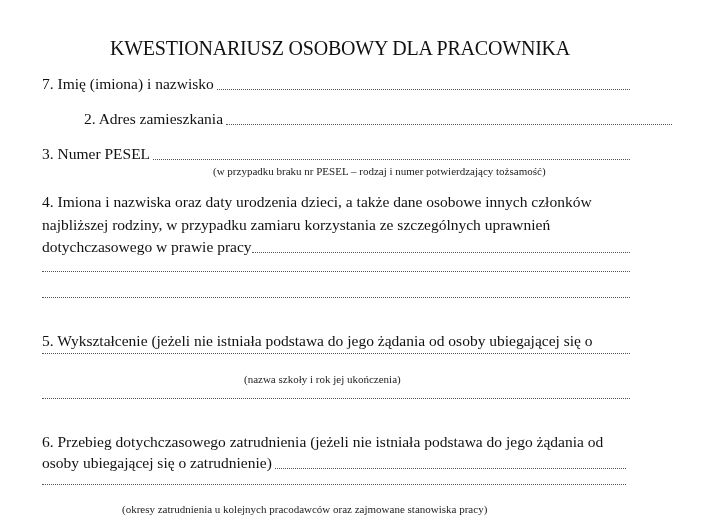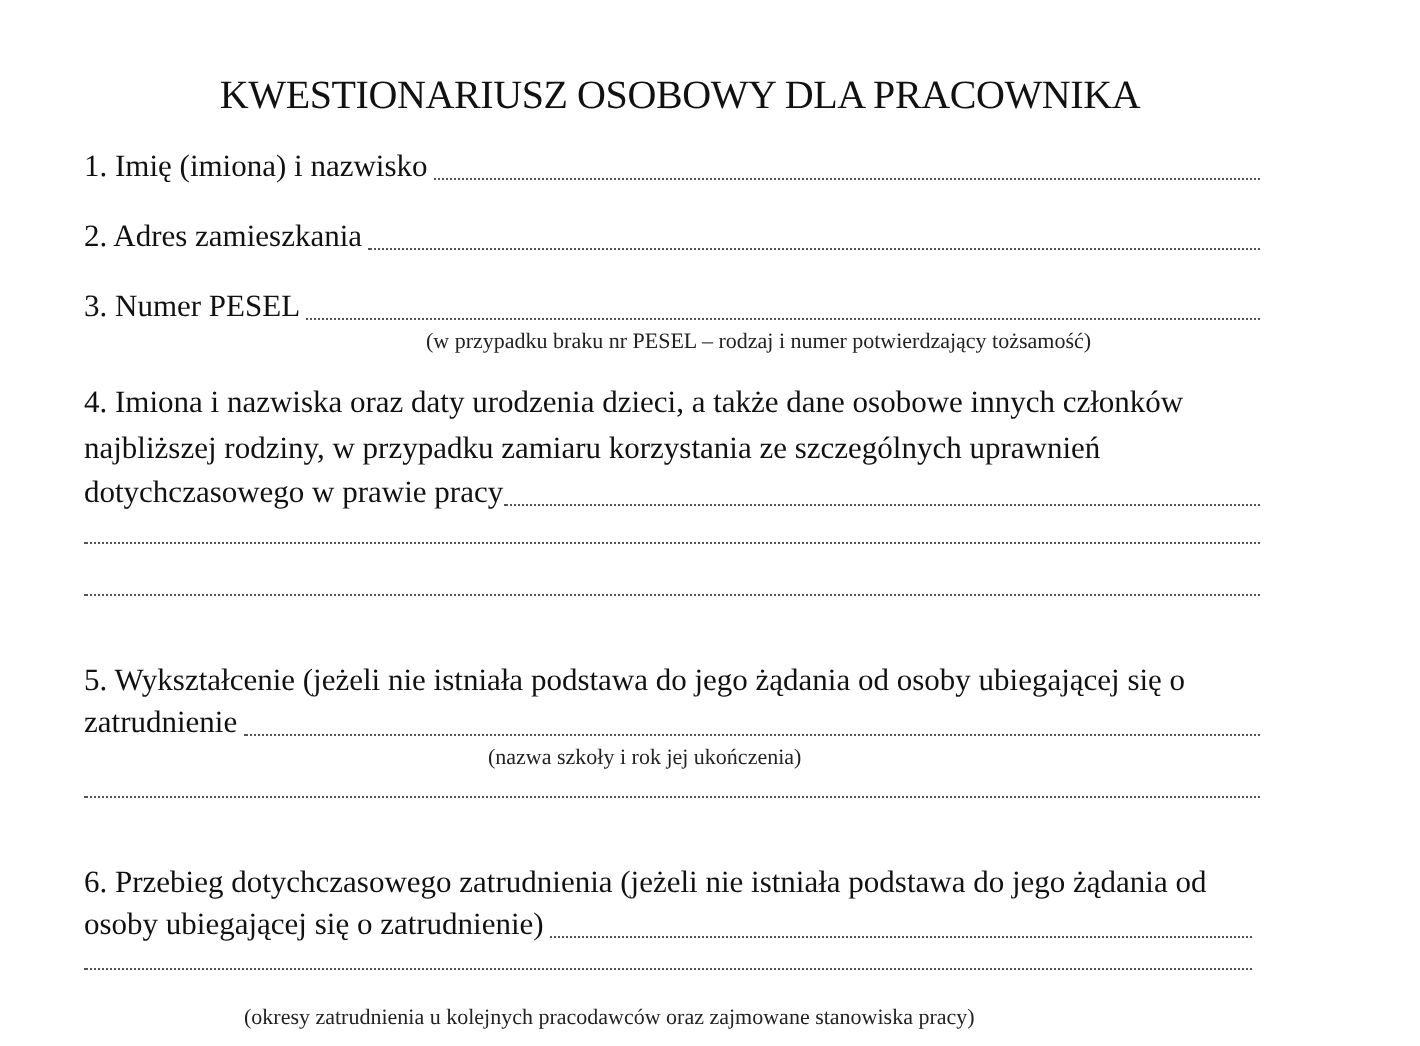--- a/index.html
+++ b/index.html
@@ -30,25 +30,25 @@
     }
   </style>
 </head>
 <body>
 
 <div>
 
   <div class="abs title">KWESTIONARIUSZ OSOBOWY DLA PRACOWNIKA</div>
 
   <div class="abs line" style="top:74px;">
-    <span class="txt">1. Imię (imiona) i nazwisko</span>
+    <span class="txt">7. Imię (imiona) i nazwisko</span>
     <span class="dots"></span>
   </div>
 
-  <div class="abs line" style="top:109px;">
+  <div class="abs line" style="top:109px;margin-left:42px;">
     <span class="txt">2. Adres zamieszkania</span>
     <span class="dots"></span>
   </div>
 
   <div class="abs line" style="top:144px;">
     <span class="txt">3. Numer PESEL</span>
     <span class="dots"></span>
   </div>
   <div class="abs note" style="left:213px; top:165px;text-align:right;">(w przypadku braku nr PESEL – rodzaj i numer potwierdzający tożsamość)</div>
 
@@ -60,21 +60,20 @@
   </div>
   <div class="abs line" style="top:270px;">
     <span class="dots"></span>
   </div>
   <div class="abs line" style="top:296px;">
     <span class="dots"></span>
   </div>
 
   <div class="abs para" style="top:329px;">5. Wykształcenie (jeżeli nie istniała podstawa do jego żądania od osoby ubiegającej się o</div>
   <div class="abs line" style="top:352px;">
-    <span class="txt">zatrudnienie</span>
     <span class="dots"></span>
   </div>
   <div class="abs note" style="left:244px; top:373px;">(nazwa szkoły i rok jej ukończenia)</div>
   <div class="abs line" style="top:397px;">
     <span class="dots"></span>
   </div>
 
   <div class="abs para" style="top:430px;">6. Przebieg dotychczasowego zatrudnienia (jeżeli nie istniała podstawa do jego żądania od</div>
   <div class="abs line" style="top:453px; width:584px;justify-content:flex-end;">
     <span class="txt">osoby ubiegającej się o zatrudnienie)</span>

